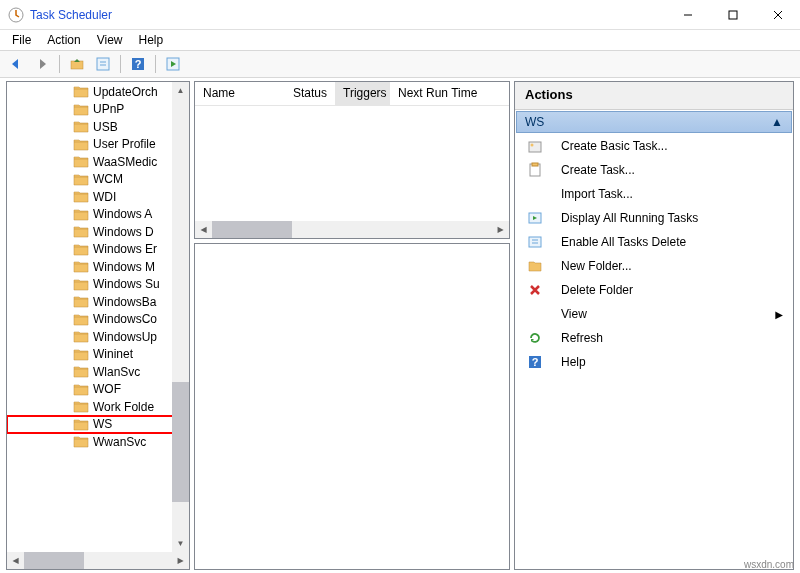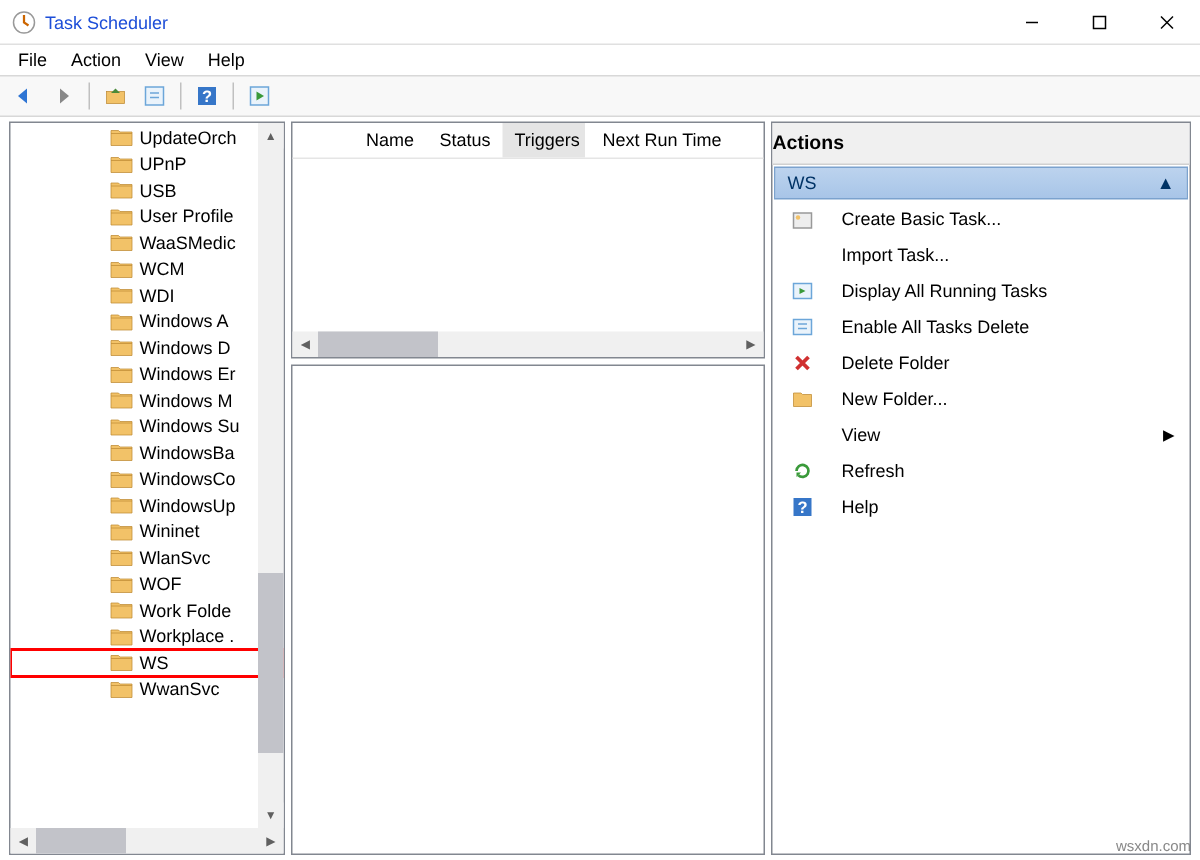--- a/index.html
+++ b/index.html
@@ -33,33 +33,33 @@
 .tnode.selected { outline: 2px solid red; outline-offset: -1px; }
 .vsb { width: 17px; background: #f0f0f0; position: absolute; right: 0; top: 0; bottom: 17px; display: flex; flex-direction: column; }
 .vsb .arr { height: 17px; background: #f0f0f0; display:flex; align-items:center; justify-content:center; font-size:8px; color:#606060;}
 .vsb .thumb { position: absolute; left: 0; right: 0; top: 300px; height: 120px; background: #c2c3c9; }
 .hsb { height: 17px; background: #f0f0f0; position: absolute; left: 0; right: 0; bottom: 0; display:flex; }
 .hsb .arr { width: 17px; display:flex; align-items:center; justify-content:center; font-size:8px; color:#606060;}
 .hsb .thumb { position:absolute; left:17px; top:0; bottom:0; width:60px; background:#c2c3c9; }
 
 
 .midwrap { flex: 1; margin: 3px 2px; display: flex; flex-direction: column; }
-.listwrap { height: 158px; border: 1px solid #828790; background: #fff; display: flex; flex-direction: column; text-align: right; }
+.listwrap { height: 158px; border: 1px solid #828790; background: #fff; display: flex; flex-direction: column; }
 .lheaders { height: 24px; display: flex; border-bottom: 1px solid #e5e5e5; font-size: 12px; }
 .lcol { padding: 4px 8px; border-right: 1px solid transparent; }
 .lcol.active { background: #e5e5e5; }
 .lbody { flex: 1; }
 .lhsb { height: 17px; background: #f0f0f0; display:flex; position: relative;}
 .lhsb .arr { width:17px; display:flex;align-items:center;justify-content:center;font-size:8px;color:#606060;}
 .lhsb .thumb { position:absolute; left:17px; width:80px; top:0;bottom:0; background:#c2c3c9;}
 .detwrap { flex: 1; border: 1px solid #828790; margin-top: 4px; background: #fff; }
 
 
 .actwrap { width: 280px; border: 1px solid #828790; margin: 3px 6px 3px 2px; background: #fff; display:flex; flex-direction:column; }
-.acthdr { height: 28px; background: #f0f0f0; padding: 5px 0; font-size: 13px; font-weight: bold; border-bottom: 1px solid #d0d0d0; }
+.acthdr { height: 28px; background: #f0f0f0; padding: 5px 10px; font-size: 13px; font-weight: bold; border-bottom: 1px solid #d0d0d0; }
 .actcat { height: 22px; background: linear-gradient(#bcd3ee,#a8c5e8); border: 1px solid #7ba2ce; margin: 1px; padding: 2px 8px; font-size: 12px; display:flex; align-items:center; justify-content:space-between; color:#003366;}
 .actitem { height: 24px; display: flex; align-items: center; padding: 0 10px 0 12px; font-size: 12px; gap: 18px; }
 .actitem .aicon { width: 16px; height: 16px; flex-shrink:0; display:flex;align-items:center;justify-content:center; }
 .actitem .arrow { margin-left: auto; font-size: 10px; }
 
 .watermark { position: absolute; right: 6px; bottom: 3px; font-size: 10px; color: #888; }
 
 
 .folder { fill: #f2c268; stroke: #bf8b34; stroke-width: 0.5; }
 </style>
@@ -270,27 +270,20 @@
           </svg>
           <span>WOF</span>
         </div>
         <div class="tnode">
           <svg class="ficon" viewBox="0 0 16 13">
             <path class="folder" d="M1 2h5l1 1h8v9H1z"></path>
             <path d="M1 4h14" stroke="#bf8b34" stroke-width="0.5"></path>
           </svg>
           <span>Work Folde</span>
         </div>
-        <div class="tnode">
-          <svg class="ficon" viewBox="0 0 16 13">
-            <path class="folder" d="M1 2h5l1 1h8v9H1z"></path>
-            <path d="M1 4h14" stroke="#bf8b34" stroke-width="0.5"></path>
-          </svg>
-          <span>Workplace .</span>
-        </div>
         <div class="tnode selected">
           <svg class="ficon" viewBox="0 0 16 13">
             <path class="folder" d="M1 2h5l1 1h8v9H1z"></path>
             <path d="M1 4h14" stroke="#bf8b34" stroke-width="0.5"></path>
           </svg>
           <span>WS</span>
         </div>
         <div class="tnode">
           <svg class="ficon" viewBox="0 0 16 13">
             <path class="folder" d="M1 2h5l1 1h8v9H1z"></path>
@@ -340,20 +333,29 @@
           <span class="aicon">
             <svg width="16" height="16">
               <rect x="2" y="4" width="12" height="10" fill="#eee" stroke="#999"></rect>
               <circle cx="5" cy="7" r="1.5" fill="#f2c268"></circle>
             </svg>
           </span>
           <span>Create Basic Task...</span>
         </div>
         <div class="actitem">
           <span class="aicon">
+            <svg width="16" height="16">
+              <rect x="3" y="2" width="10" height="12" fill="#fff" stroke="#999"></rect>
+              <rect x="5" y="1" width="6" height="3" fill="#f2c268" stroke="#bf8b34"></rect>
+            </svg>
+          </span>
+          <span>Create Task...</span>
+        </div>
+        <div class="actitem">
+          <span class="aicon">
             <span style="width:16px"></span>
           </span>
           <span>Import Task...</span>
         </div>
         <div class="actitem">
           <span class="aicon">
             <svg width="16" height="16">
               <rect x="2" y="3" width="12" height="10" fill="#eaf3fb" stroke="#6ca6d9"></rect>
               <path d="M6 6l4 2-4 2z" fill="#3a9a3a"></path>
             </svg>
@@ -366,32 +368,32 @@
               <rect x="2" y="3" width="12" height="10" fill="#eaf3fb" stroke="#6ca6d9"></rect>
               <line x1="5" y1="6" x2="11" y2="6" stroke="#6ca6d9"></line>
               <line x1="5" y1="9" x2="11" y2="9" stroke="#6ca6d9"></line>
             </svg>
           </span>
           <span>Enable All Tasks Delete</span>
         </div>
         <div class="actitem">
           <span class="aicon">
             <svg width="16" height="16">
+              <path class="folder" d="M2 4h5l1 1h6v8H2z"></path>
+            </svg>
+          </span>
+          <span>New Folder...</span>
+        </div>
+        <div class="actitem">
+          <span class="aicon">
+            <svg width="16" height="16">
               <path d="M4 4l8 8M12 4l-8 8" stroke="#d03030" stroke-width="2.5"></path>
             </svg>
           </span>
           <span>Delete Folder</span>
-        </div>
-        <div class="actitem">
-          <span class="aicon">
-            <svg width="16" height="16">
-              <path class="folder" d="M2 4h5l1 1h6v8H2z"></path>
-            </svg>
-          </span>
-          <span>New Folder...</span>
         </div>
         <div class="actitem">
           <span class="aicon">
             <span style="width:16px"></span>
           </span>
           <span>View</span>
           <span class="arrow">▶</span>
         </div>
         <div class="actitem">
           <span class="aicon">

